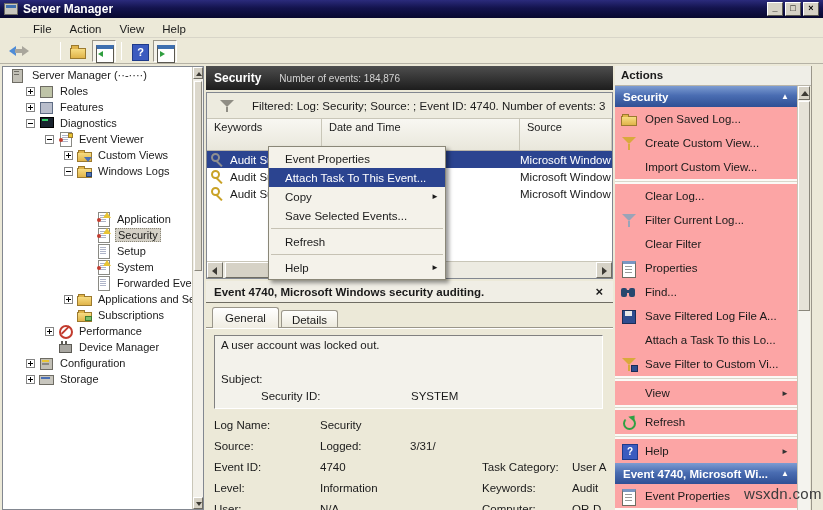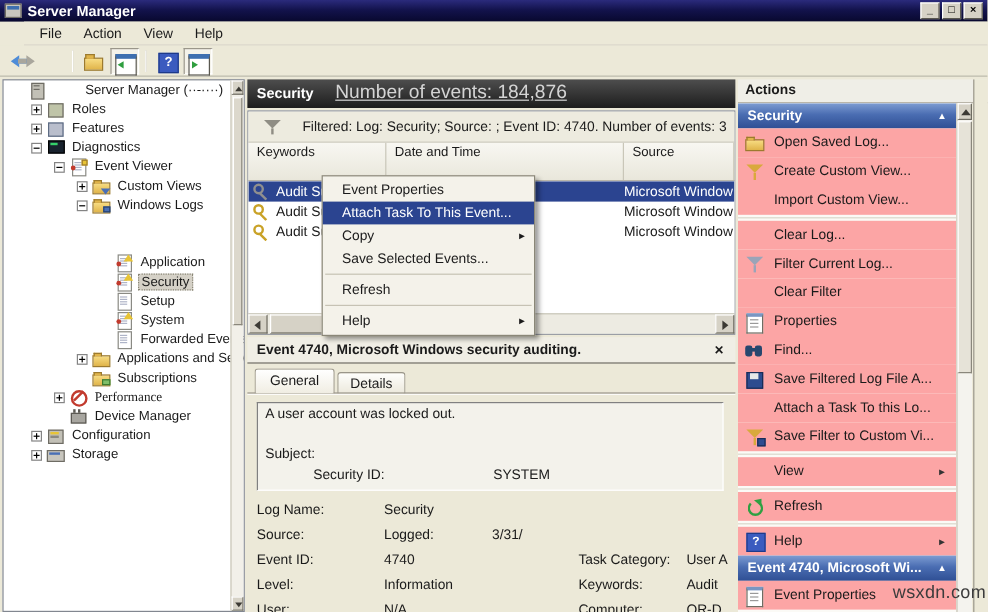--- a/index.html
+++ b/index.html
@@ -75,21 +75,21 @@
   .ti-device-manager::before { content:""; position:absolute; left:1px; top:4px; width:11px; height:7px; background:#A8A6A0; border:1px solid #5c5a54; }
   .ti-device-manager::after { content:""; position:absolute; left:3px; top:1px; width:2px; height:3px; background:#5c5a54; box-shadow:4px 0 0 #5c5a54; }
   .ti-configuration::before { content:""; position:absolute; left:1px; top:2px; width:11px; height:10px; background:#C2C0B6; border:1px solid #6E6C64; }
   .ti-configuration::after { content:""; position:absolute; left:3px; top:4px; width:7px; height:2px; background:#E8C435; box-shadow:0 3px 0 #8a8880; }
   .ti-storage::before { content:""; position:absolute; left:0; top:3px; width:13px; height:8px; background:#C8C6BE; border:1px solid #6E6C64; }
   .ti-storage::after { content:""; position:absolute; left:2px; top:5px; width:9px; height:2px; background:#4A6FB5; }
 
   
   .log-header { height:24px; background:linear-gradient(180deg,#4e4e4e,#1d1d1d); display:flex; align-items:center; padding:0 8px; }
   .log-header .t { color:#fff; font-weight:bold; font-size:12px; }
-  .log-header .s { color:#D4D4D4; font-size:16px; margin-left:18px;text-decoration:underline; }
+  .log-header .s { color:#D4D4D4; font-size:10px; margin-left:18px; }
   .hgap { height:2px; }
   .list-frame { border:1px solid #828790; background:#fff; }
   .filter-bar { height:26px; background:#EDEBDF; border-bottom:1px solid #C9C6B8; display:flex; align-items:center; }
   .funnel { width:15px; height:14px; position:relative; margin-left:12px; flex:none; }
   .funnel::before { content:""; position:absolute; left:1px; top:1px; border-left:7px solid transparent; border-right:7px solid transparent; border-top:7px solid #8f8d84; }
   .funnel::after { content:""; position:absolute; left:7px; top:8px; width:2px; height:5px; background:#8f8d84; }
   .filter-text { margin-left:18px; font-size:11.5px; }
   .thead { height:32px; display:flex; background:linear-gradient(#F8F7F2,#E9E7DB); border-bottom:1px solid #B9B5A9; }
   .th { font-size:11px; padding:2px 0 0 7px; border-right:1px solid #C9C6B8; overflow:hidden; white-space:nowrap; }
   .th:nth-child(1){ width:115px; } .th:nth-child(2){ width:198px; } .th:nth-child(3){ flex:1; }
@@ -194,21 +194,21 @@
       <div class="tb-btn pressed"><span class="tico t-console-tree-icon"></span></div>
       <div class="tb-sep"></div>
       <div class="tb-btn"><span class="tico t-help-icon"></span></div>
       <div class="tb-btn pressed"><span class="tico t-action-pane-icon"></span></div>
     </div>
 
   <div class="main">
 
     <div class="tree-panel">
       <div id="tree">
-          <div class="tree-row" style="padding-left: 22px; gap: 25px;">
+          <div class="tree-row" style="padding-left: 8px;">
             <span class="tico ti-server"><span class="ov"></span><span class="ov2"></span></span>
             <span class="tree-label">Server Manager (··-····)</span>
           </div>
           <div class="tree-row" style="padding-left: 23px;">
             <span class="expander plus"></span>
             <span class="tico ti-roles"><span class="ov"></span><span class="ov2"></span></span>
             <span class="tree-label">Roles</span>
           </div>
           <div class="tree-row" style="padding-left: 23px;">
             <span class="expander plus"></span>
@@ -275,21 +275,21 @@
           <div class="tree-row" style="padding-left: 61px;">
             <span class="expander plus"></span>
             <span class="tico ti-folder"><span class="ov"></span><span class="ov2"></span></span>
             <span class="tree-label">Applications and Servic</span>
           </div>
           <div class="tree-row" style="padding-left: 61px;">
             <span class="tree-spacer"></span>
             <span class="tico ti-folder-table"><span class="ov"></span><span class="ov2"></span></span>
             <span class="tree-label">Subscriptions</span>
           </div>
-          <div class="tree-row" style="padding-left: 42px; font-family: Liberation Serif, serif;">
+          <div class="tree-row" style="padding-left: 42px;">
             <span class="expander plus"></span>
             <span class="tico ti-performance"><span class="ov"></span><span class="ov2"></span></span>
             <span class="tree-label">Performance</span>
           </div>
           <div class="tree-row" style="padding-left: 42px;">
             <span class="tree-spacer"></span>
             <span class="tico ti-device-manager"><span class="ov"></span><span class="ov2"></span></span>
             <span class="tree-label">Device Manager</span>
           </div>
           <div class="tree-row" style="padding-left: 23px;">

